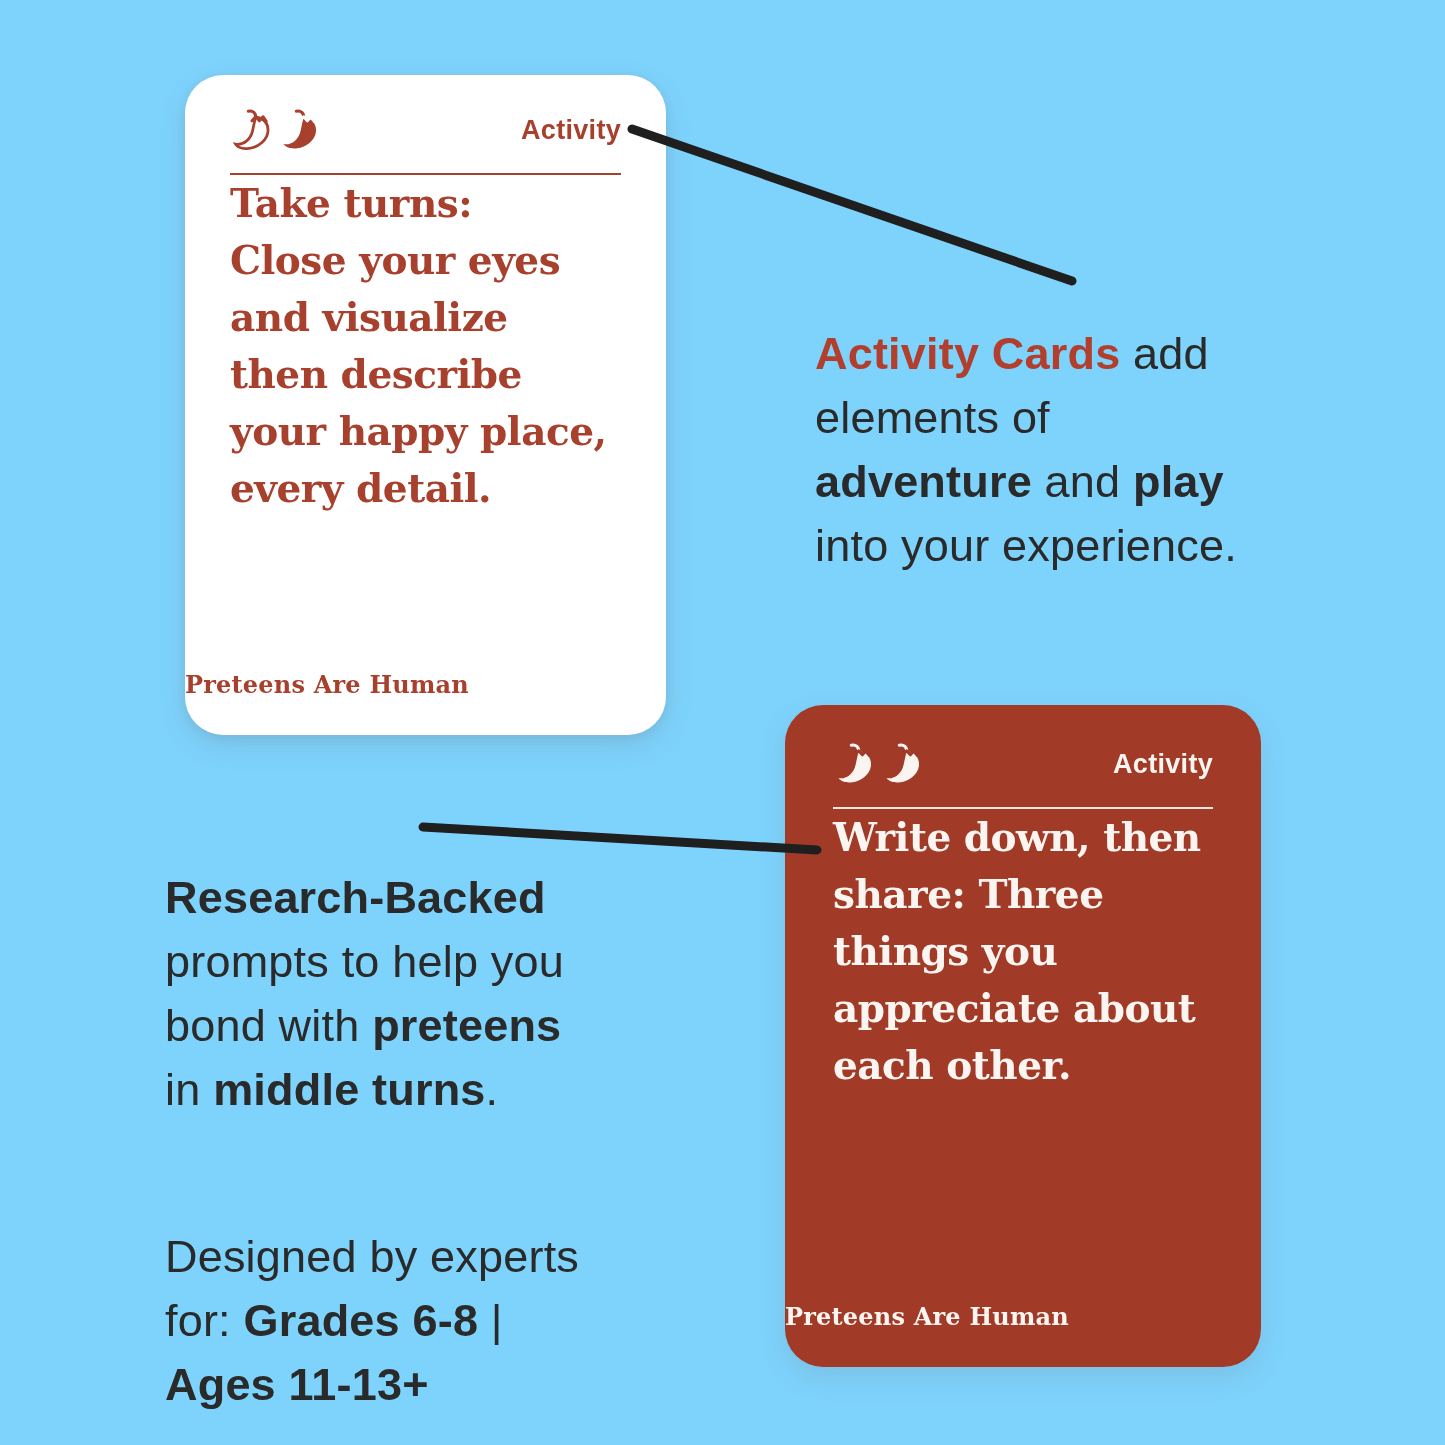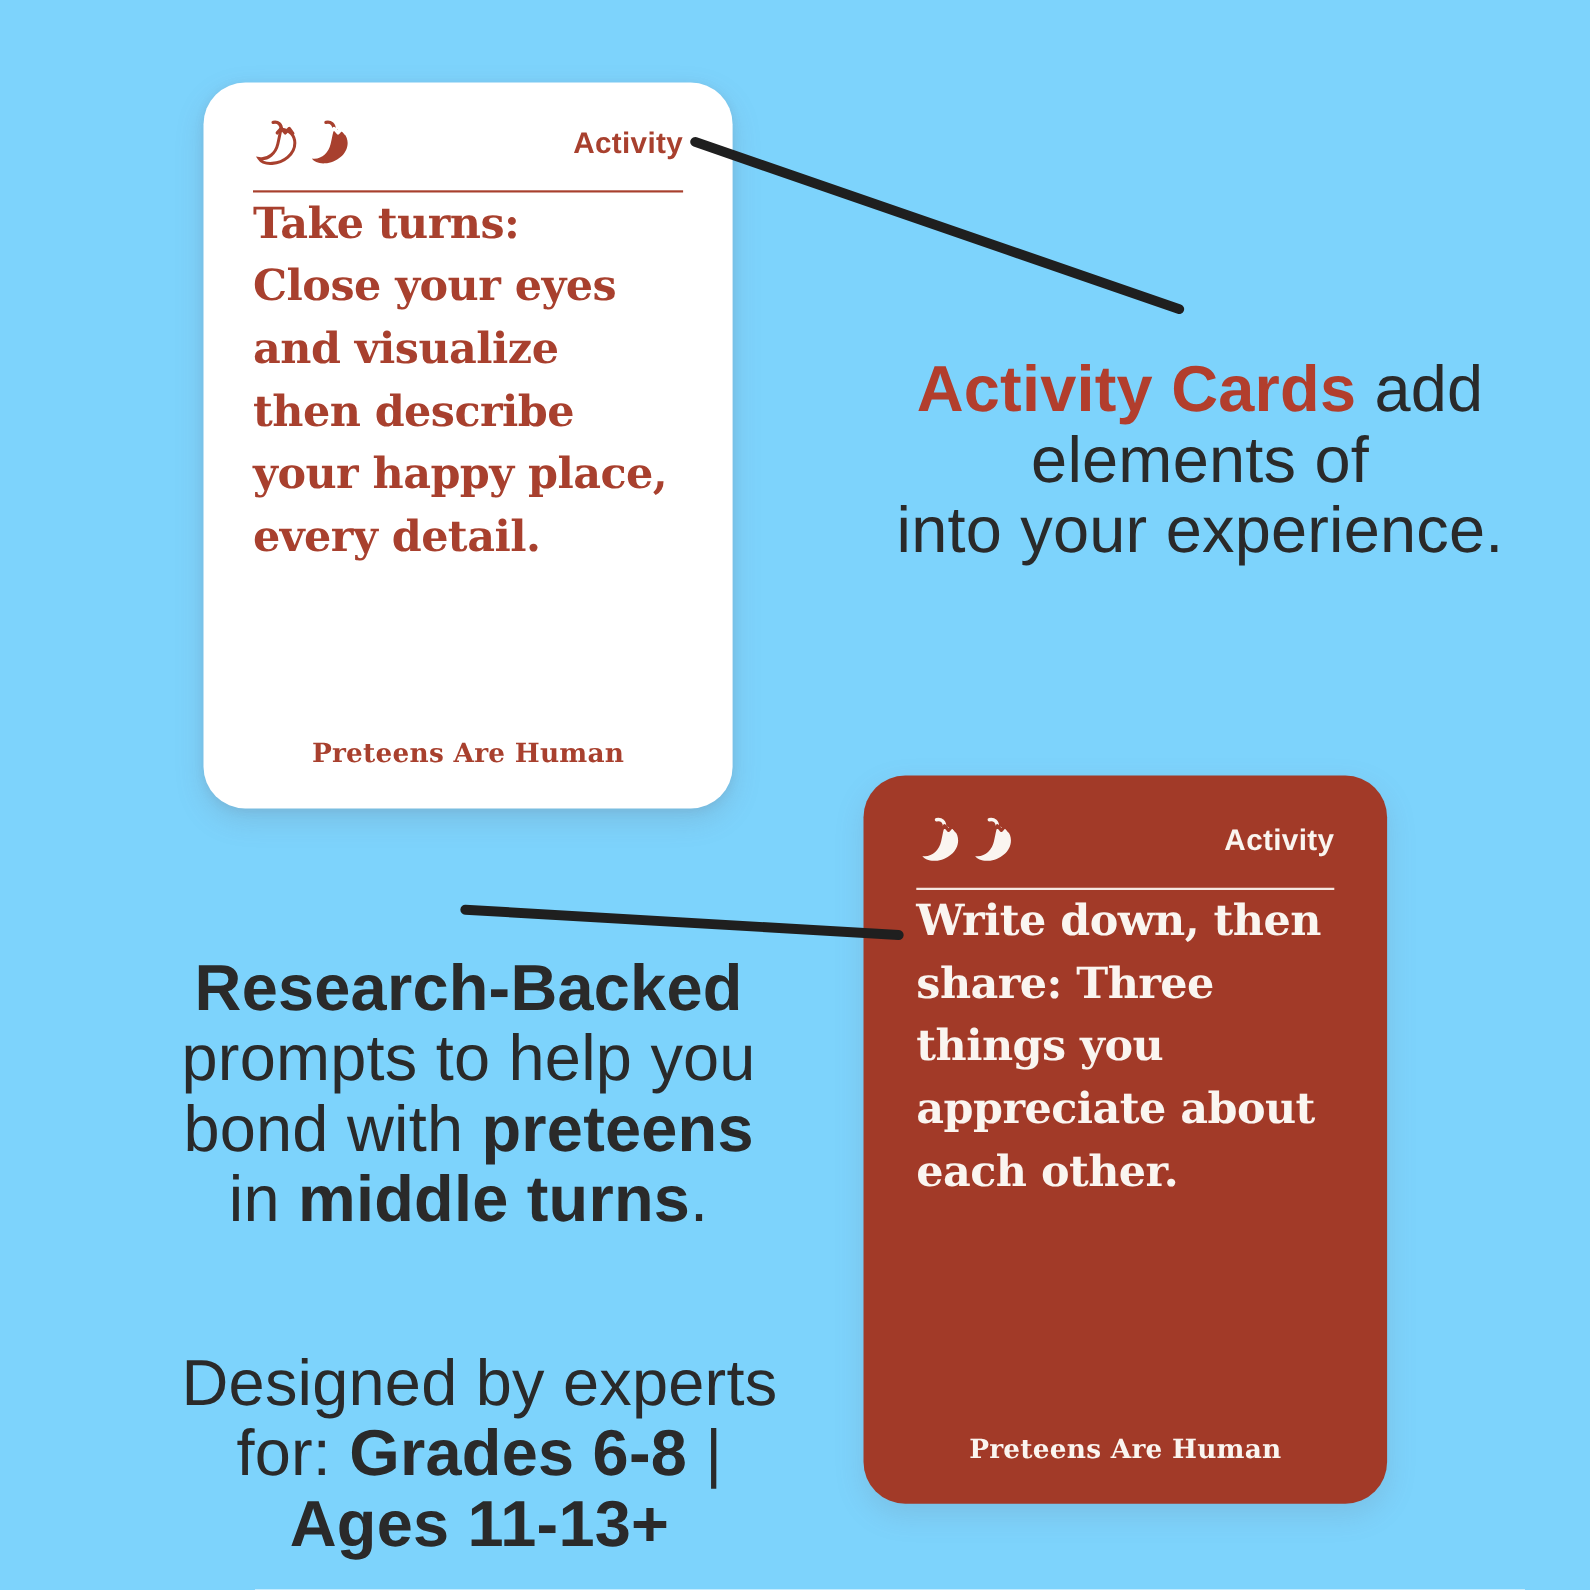--- a/index.html
+++ b/index.html
@@ -69,35 +69,33 @@
     font-weight:700;
     font-size:39px;line-height:57px;
     letter-spacing:-.5px;
     white-space:nowrap;
   }
   .card-white .card-body{color:var(--red-text);}
   .card-red .card-body{color:var(--cream);}
 
   .card-footer{
     position:absolute;left:0;right:0;bottom:36px;
-    text-align:center;
     font-family:"DejaVu Serif", serif;
     font-weight:700;font-size:24px;letter-spacing:.2px;
   }
   .card-white .card-footer{color:var(--red-text);}
   .card-red .card-footer{color:var(--cream);}
 
   
   .annotation{
     position:absolute;
     color:var(--ink);
-    font-size:59px;line-height:64px;
+    font-size:45px;line-height:64px;
     letter-spacing:.2px;
     white-space:nowrap;
-    text-align:center;
   }
   .annotation .b{font-weight:700;}
   .annotation .red-b{font-weight:700;color:var(--red-highlight);}
   .anno-right{left:815px;top:322px;}
   .anno-left-1{left:165px;top:866px;}
   .anno-left-2{left:165px;top:1186px;margin-top:39px;}
 
   
   .connector-overlay{
     position:absolute;left:0;top:0;width:1445px;height:1445px;
@@ -163,20 +161,21 @@
       <div>things you</div>
       <div>appreciate about</div>
       <div>each other.</div>
     </div>
     <div class="card-footer">Preteens Are Human</div>
   </div>
 
   <div class="annotation anno-right">
     <div><span class="red-b">Activity Cards</span><span> add</span></div>
     <div>elements of</div>
+    <div><span class="b">adventure</span><span> and </span><span class="b">play</span></div>
     <div>into your experience.</div>
   </div>
 
   <div class="annotation anno-left-1">
     <div class="b">Research-Backed</div>
     <div>prompts to help you</div>
     <div><span>bond with </span><span class="b">preteens</span></div>
     <div><span>in </span><span class="b">middle turns</span><span>.</span></div>
   </div>
 

